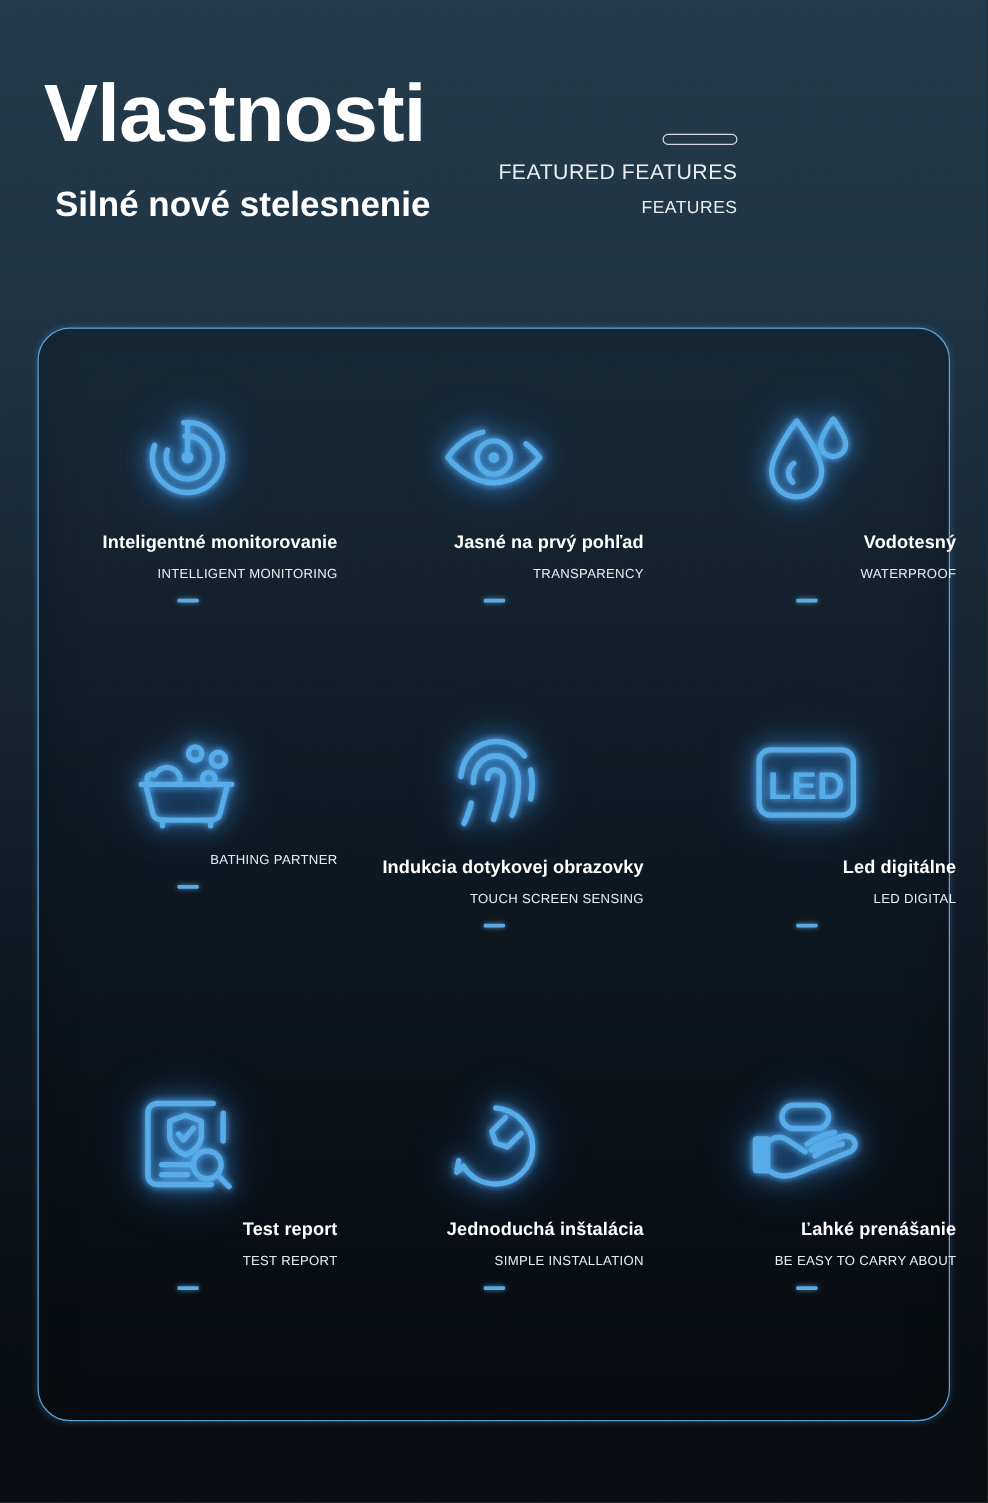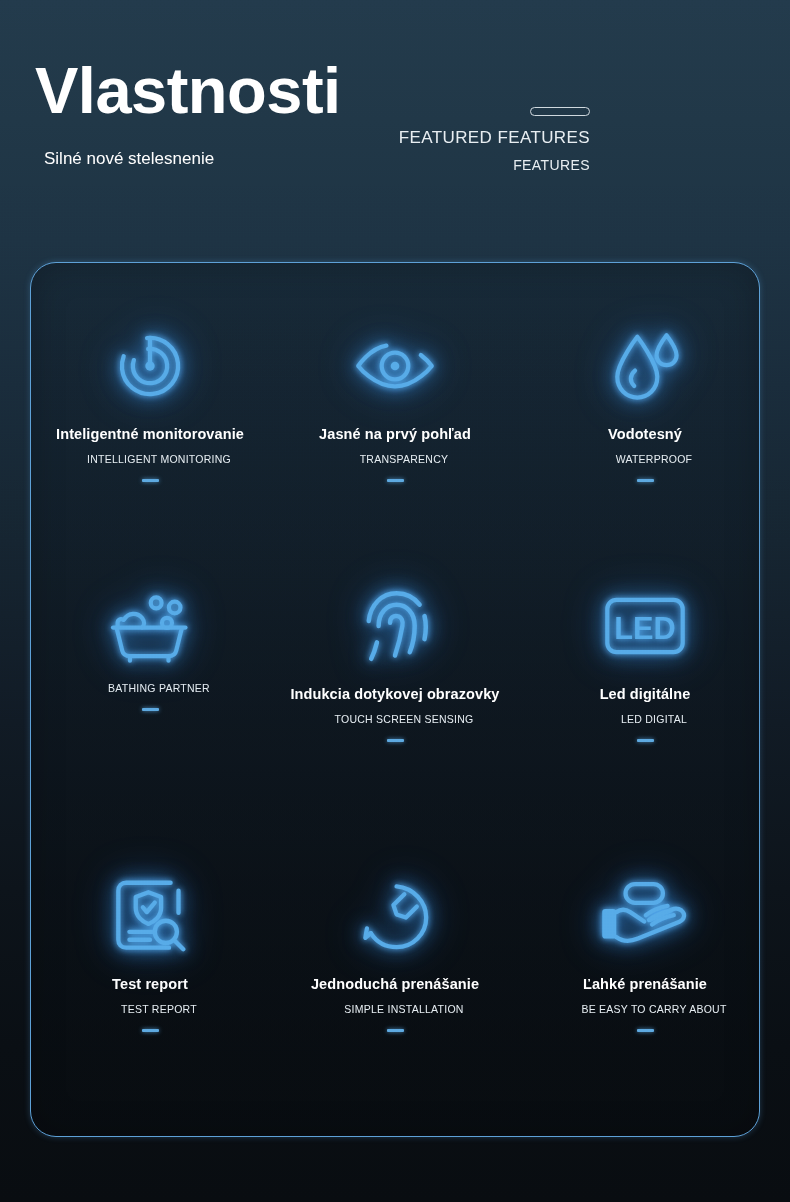--- a/index.html
+++ b/index.html
@@ -56,22 +56,22 @@
     font-weight: 700;
     letter-spacing: -0.5px;
     color: #ffffff;
     line-height: 1;
     white-space: nowrap;
   }
   .subtitle {
     position: absolute;
     left: 44px;
     top: 150px;
-    font-size: 17px;
-    font-weight: 400;
+    font-size: 28px;
+    font-weight: 700;
     color: #ffffff;
     line-height: 1;
     white-space: nowrap;
   }
   .pill {
     position: absolute;
     right: 42px;
     top: 107px;
     width: 60px;
     height: 9px;
@@ -118,21 +118,21 @@
     position: absolute;
     left: 30px;
     top: 262px;
     width: 730px;
     height: 875px;
   }
 
   .cell {
     position: absolute;
     width: 240px;
-    text-align: center;
+    text-align: right;
   }
   .cell.c0 { left: 0px; }
   .cell.c1 { left: 245px; }
   .cell.c2 { left: 495px; }
   .cell.r0 { top: 58px; }
   .cell.r1 { top: 318px; }
   .cell.r2 { top: 608px; }
 
   .icon-wrap {
     height: 92px;
@@ -298,21 +298,21 @@
     </div>
 
     <div class="cell c1 r2">
       <div class="icon-wrap">
         <svg width="78" height="78" viewBox="0 0 100 100">
           <path class="ico" d="M52 12 C74 14 90 32 90 52 C90 73 73 90 52 90 C38 90 26 83 19 72" stroke-width="5.5"></path>
           <path class="ico" d="M19 72 L12 78 L14 66" stroke-width="5.5"></path>
           <path class="ico" d="M62 22 L48 36 L52 48 L64 52 L78 38" stroke-width="5.5"></path>
         </svg>
       </div>
-      <div class="cell-title">Jednoduchá prenášanie</div>
+      <div class="cell-title">Jednoduchá inštalácia</div>
       <div class="cell-sub">SIMPLE INSTALLATION</div>
       <div class="dash"></div>
     </div>
 
     <div class="cell c2 r2">
       <div class="icon-wrap">
         <svg width="92" height="70" viewBox="0 0 118 90">
           <rect class="ico" x="34" y="4" width="48" height="24" rx="12" stroke-width="5"></rect>
           <rect class="ico-f" x="4" y="36" width="18" height="38" rx="4"></rect>
           <path class="ico" d="M22 40 C28 36 34 36 40 40 L58 52" stroke-width="5"></path>

